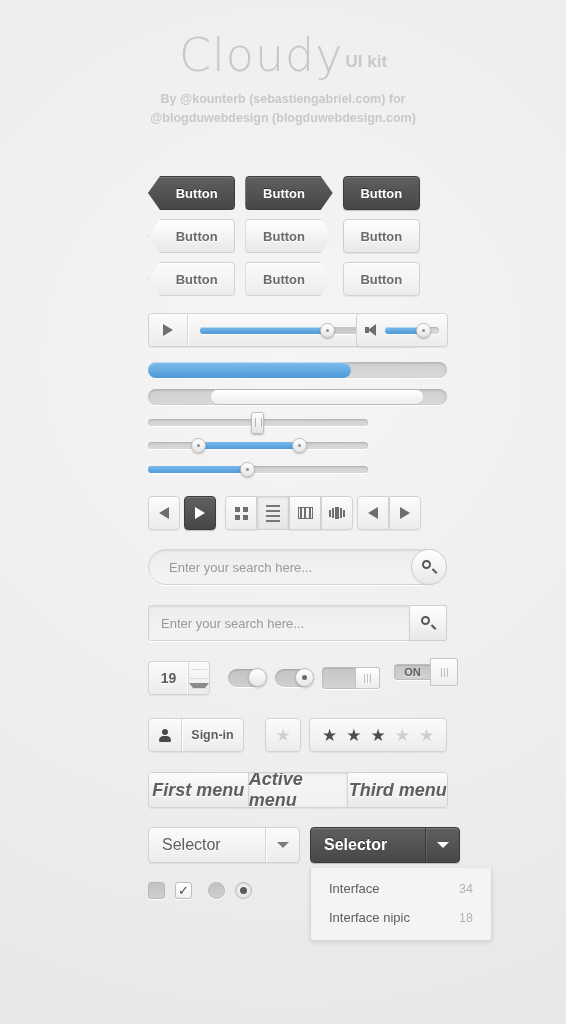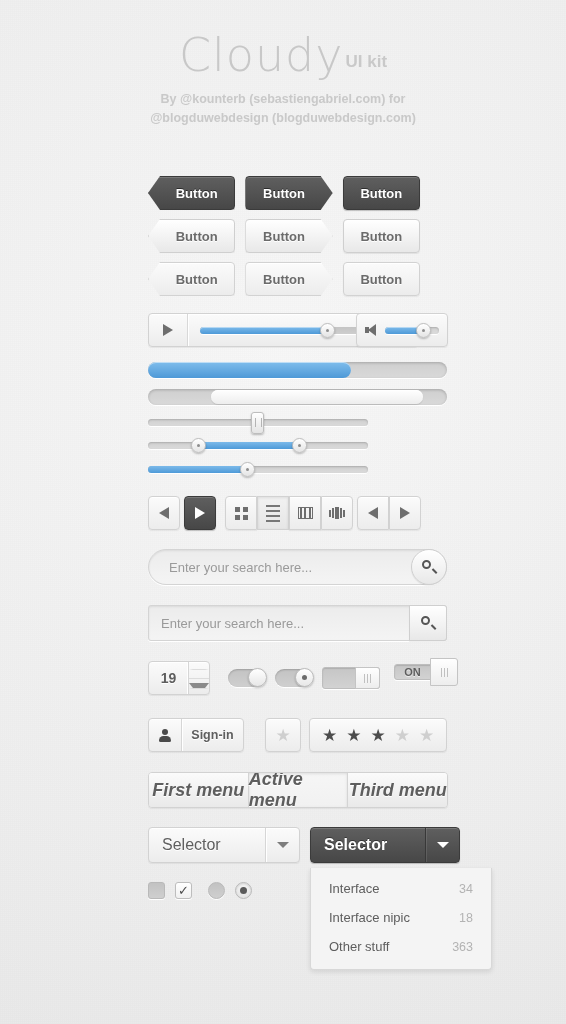--- a/index.html
+++ b/index.html
@@ -578,24 +578,20 @@
 
   <div class="menu">
     <div class="menu-item">
       <span>Interface</span>
       <span class="cnt">34</span>
     </div>
     <div class="menu-item">
       <span>Interface nipic</span>
       <span class="cnt">18</span>
     </div>
-    <div class="menu-item">
-      <span>Other stuff</span>
-      <span class="cnt">363</span>
-    </div>
   </div>
 
   <div class="checks">
     <div class="cb off"></div>
     <div class="cb on">
       <span>✓</span>
     </div>
     <div class="rd off" style="margin-left:6px"></div>
     <div class="rd on"></div>
   </div>

